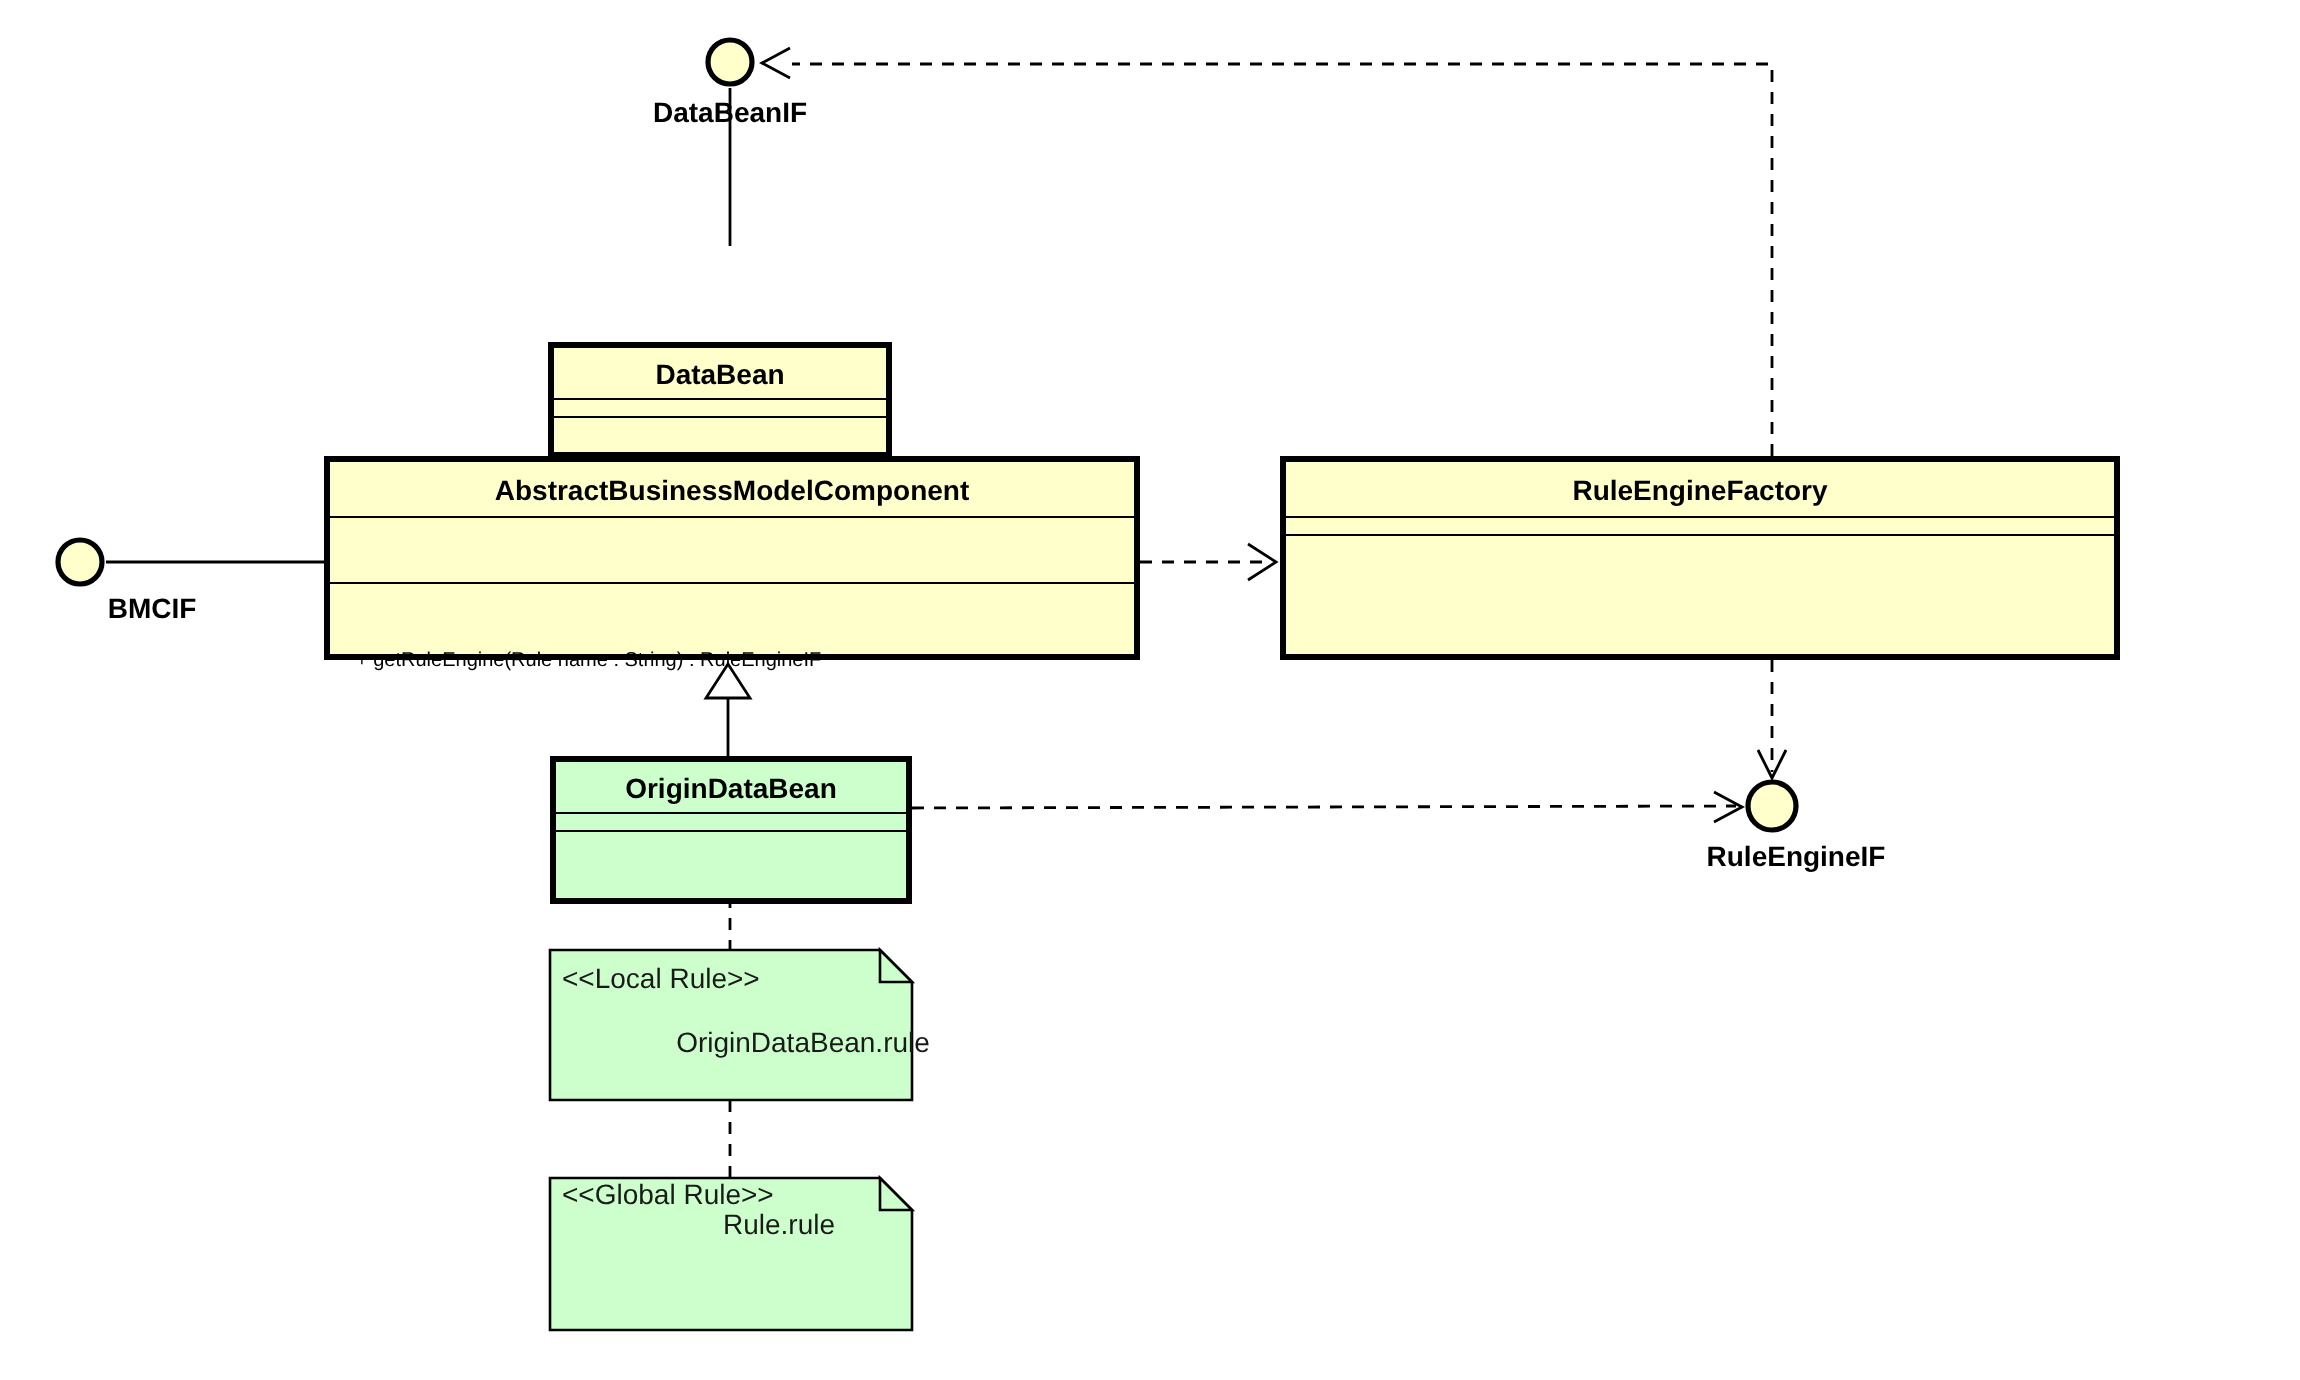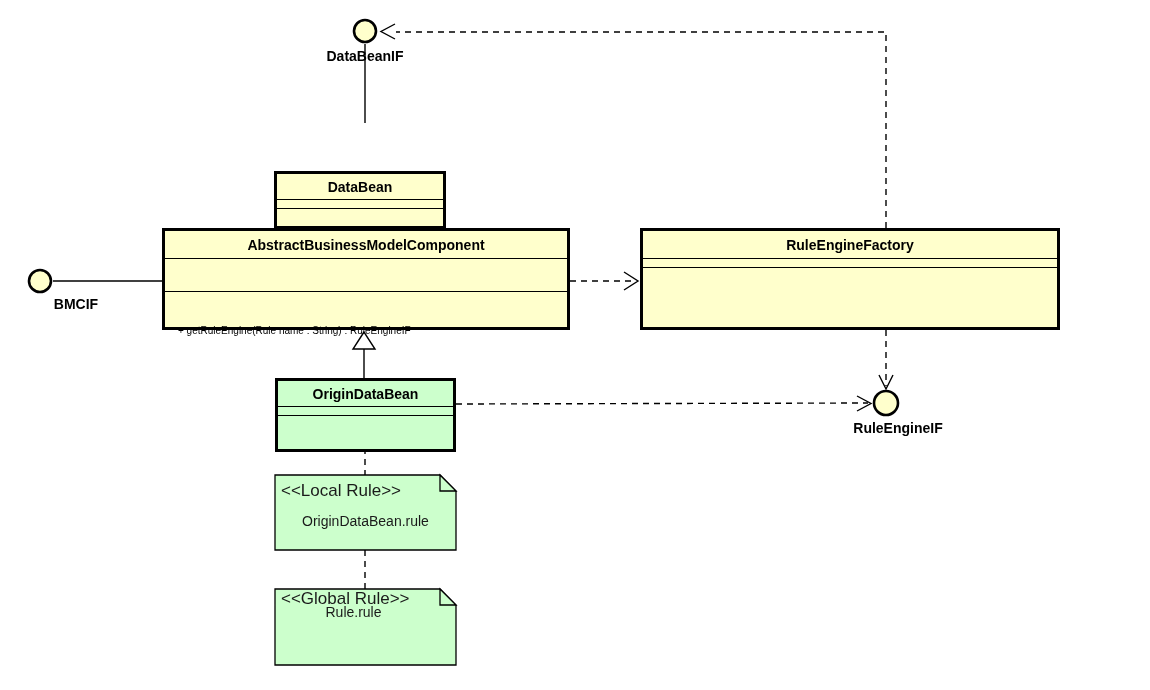--- a/index.html
+++ b/index.html
@@ -37,25 +37,25 @@
     padding:9px 0 0 13px;
     white-space:nowrap;
   }
   .iface-label{
     position:absolute;z-index:2;
     font-weight:bold;font-size:14px;color:#000;
     text-align:center;
   }
   .note-text-layer{position:absolute;z-index:3;}
   .note-stereotype{
-    position:absolute;font-size:17px;color:#1a1a1a;white-space:nowrap;
+    position:absolute;font-size:14px;color:#1a1a1a;white-space:nowrap;
   }
   .note-body-text{
     position:absolute;font-size:14px;color:#1a1a1a;
-    text-align:center;white-space:nowrap;
+    text-align:center;white-space:nowrap;padding-left:36px;
   }
 </style>
 </head>
 <body>
 
 <div class="canvas">
 
   <svg class="connector-layer" width="1150" height="690" viewBox="0 0 1150 690">
 
     <path d="M886,228 L886,32 L396,32" fill="none" stroke="#000" stroke-width="1.4" stroke-dasharray="6 5"></path>

